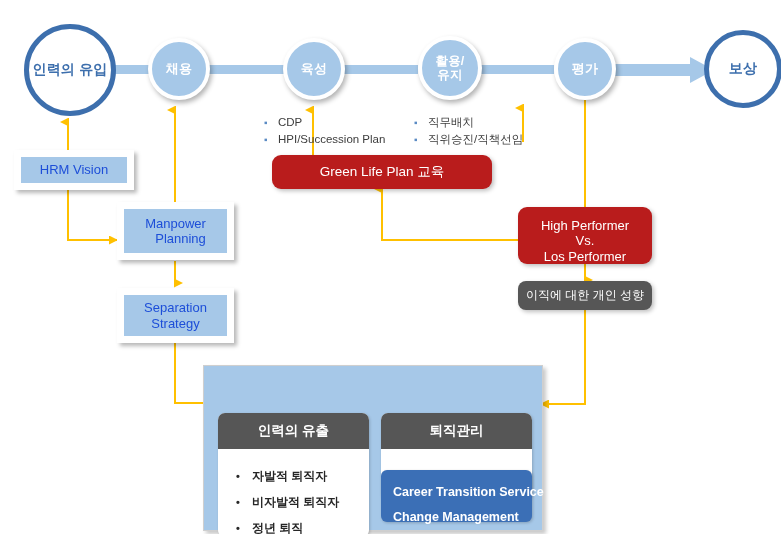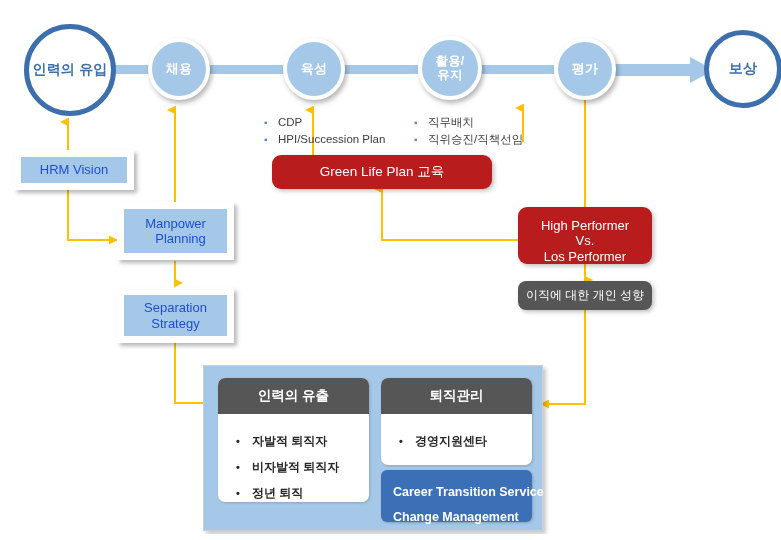--- a/index.html
+++ b/index.html
@@ -124,20 +124,21 @@
     z-index: 3;
   }
   .panel-card {
     position: absolute;
     box-sizing: border-box;
     background: #ffffff;
     border-radius: 7px;
     overflow: hidden;
     box-shadow: 1px 1px 3px rgba(0,0,0,0.18);
     z-index: 4;
+    margin-top: 35px;
   }
   .panel-card .card-head {
     background: #565656;
     color: #ffffff;
     font-weight: bold;
     font-size: 13.5px;
     text-align: center;
     display: flex;
     align-items: center;
     justify-content: center;

